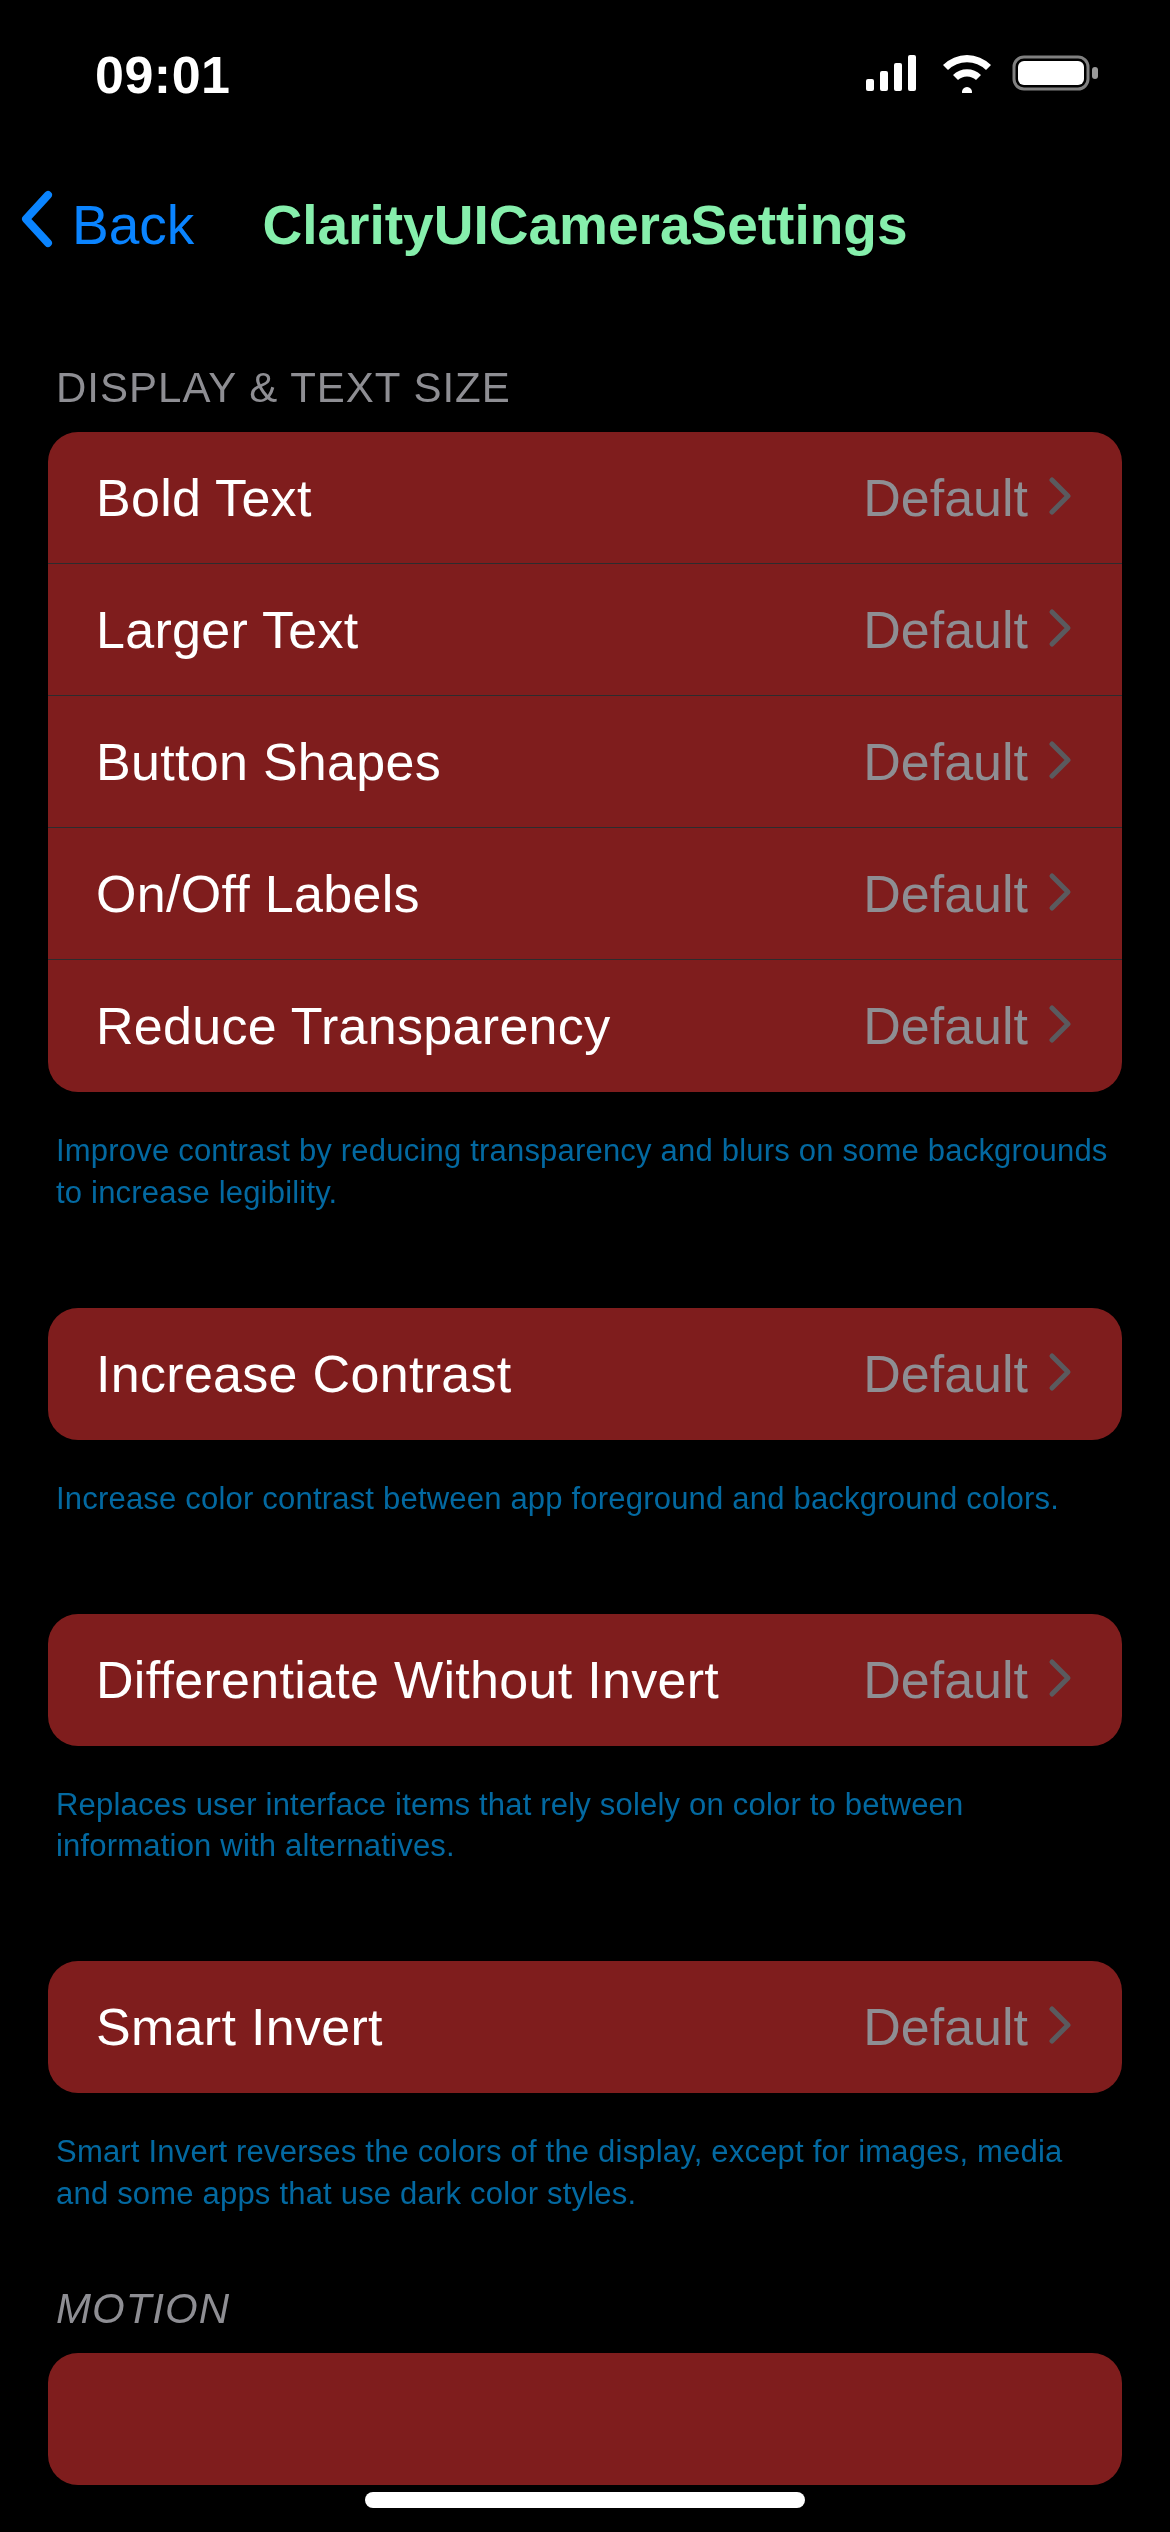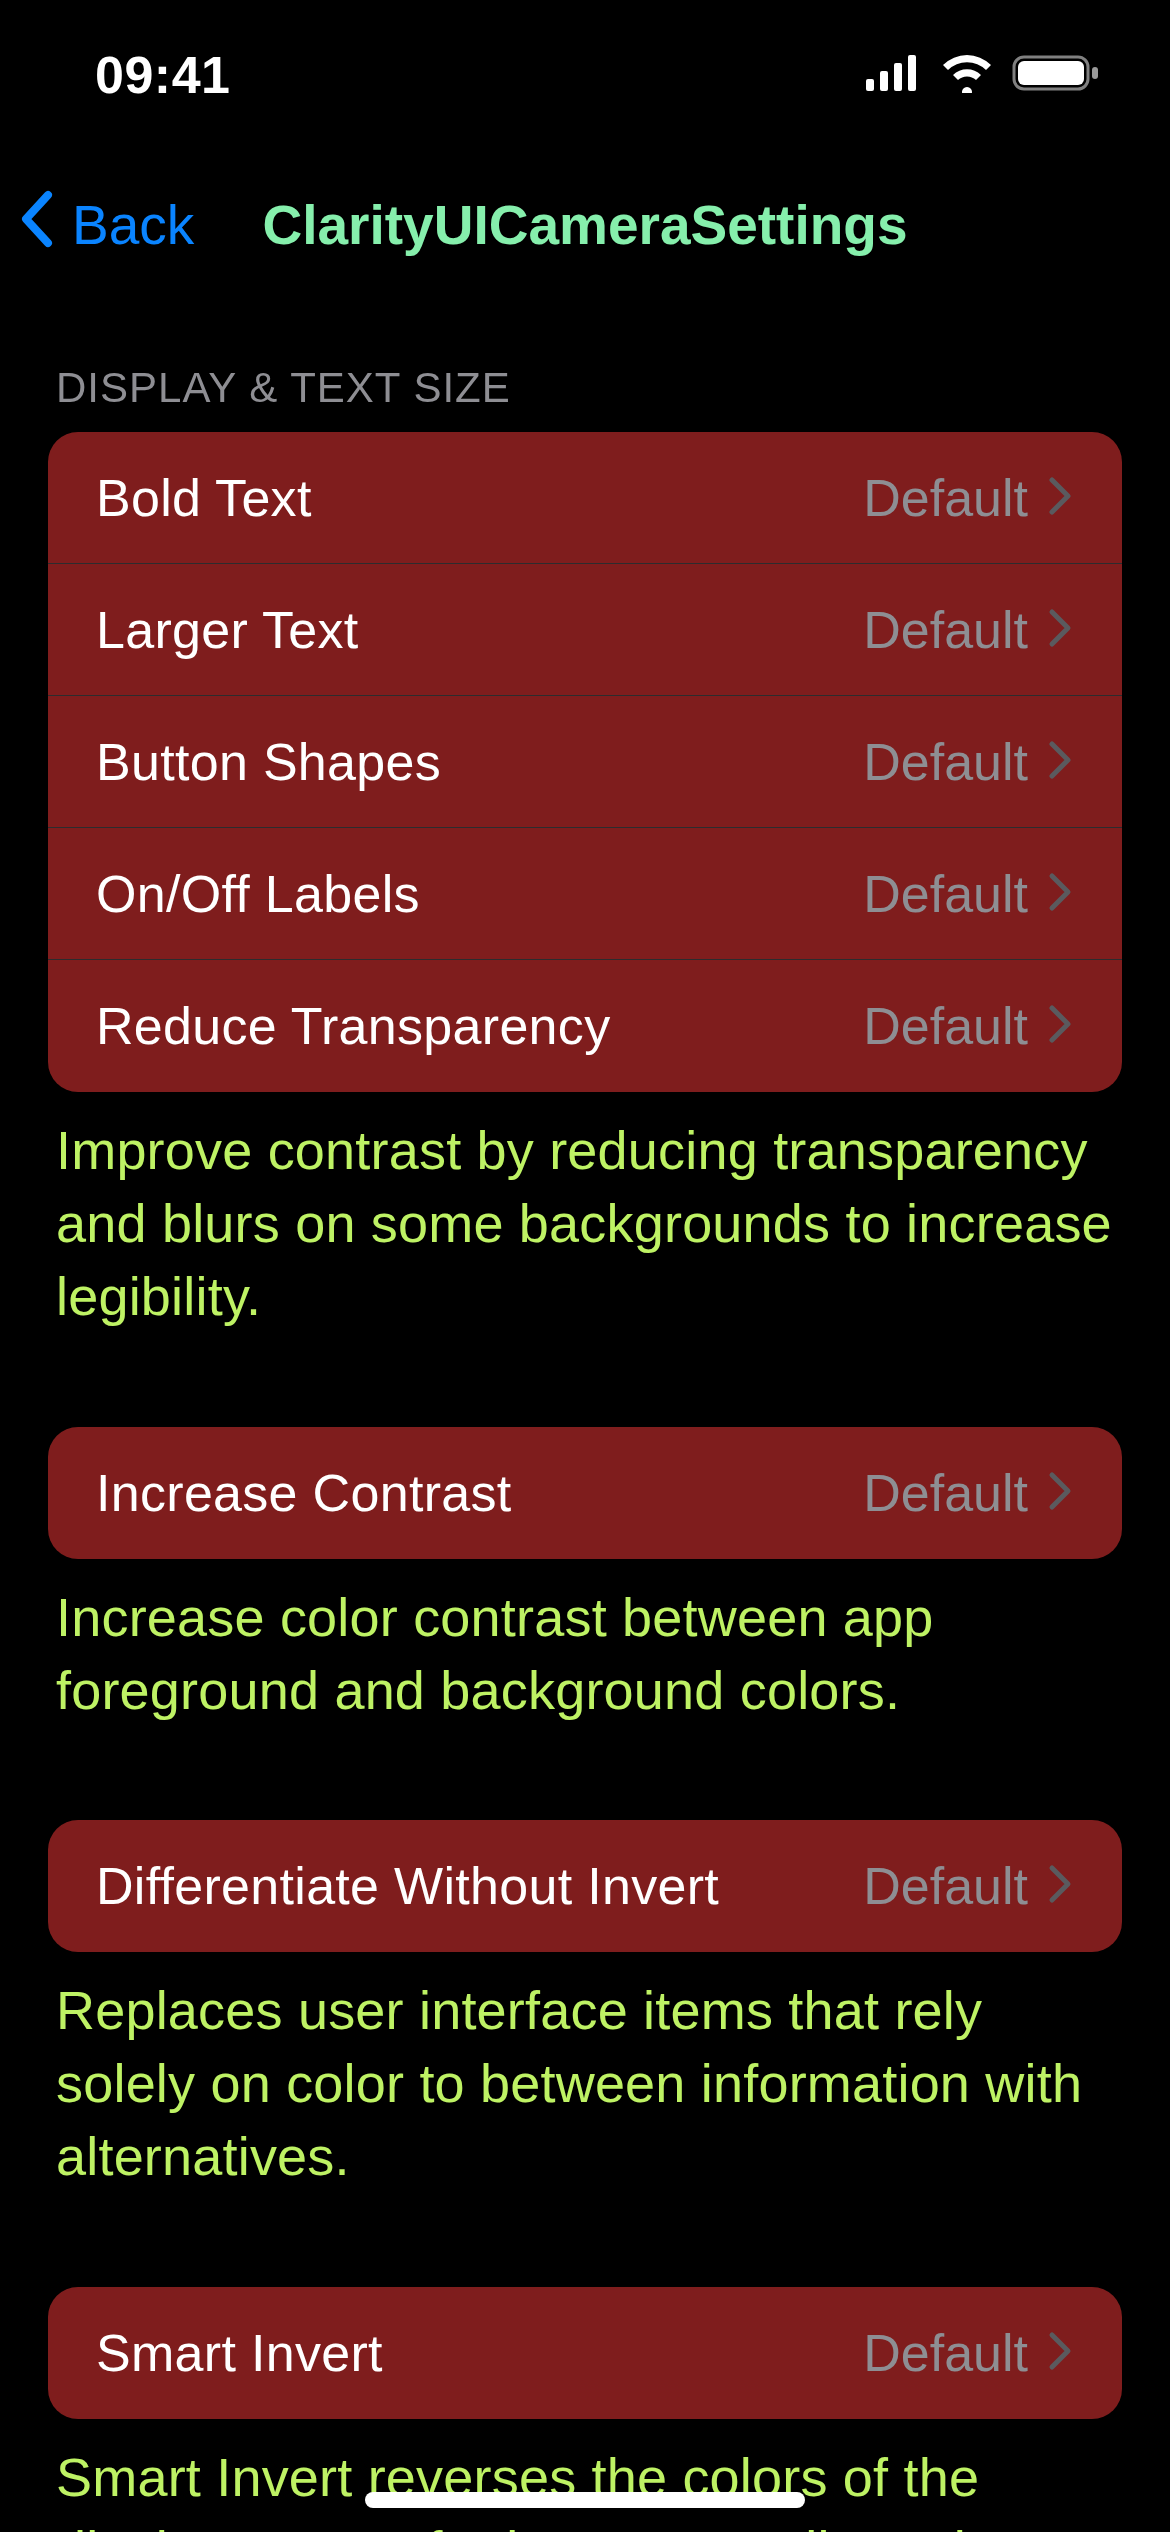--- a/index.html
+++ b/index.html
@@ -23,34 +23,34 @@
   .section-header.tight { padding-top: 70px; font-style: italic; }
 
   .group { background: #7f1d1d; border-radius: 30px; margin: 0 48px; overflow: hidden; }
   .row { display: flex; align-items: center; justify-content: space-between; padding: 0 50px 0 48px; height: 132px; border-bottom: 1px solid #2c2c2e; }
   .row:last-child { border-bottom: none; }
   .row-label { font-size: 52px; font-weight: 400; color: #fff; letter-spacing: 0.3px; }
   .row-right { display: flex; align-items: center; gap: 20px; }
   .row-value { font-size: 52px; color: #8e8e93; }
   .chevron { color: #5a5a5e; }
 
-  .footer-text { font-size: 54px; color: #bef264; line-height: 1.35; padding: 22px 56px 0; letter-spacing: 0.2px; }
+  .footer-text { font-size: 31px; color: #0369a1; line-height: 1.35; padding: 38px 56px 0; letter-spacing: 0.2px; }
 
   .spacer { height: 94px; }
 
   
   .home-indicator { position: absolute; bottom: 24px; left: 50%; transform: translateX(-50%); width: 440px; height: 16px; background: #fff; border-radius: 10px; }
 </style>
 </head>
 <body>
 
 <div class="screen">
 
   <div class="status-bar">
-    <div class="status-time">09:41</div>
+    <div class="status-time">09:01</div>
     <div class="status-right">
       <span>
         <svg width="56" height="36" viewBox="0 0 56 36">
             <g fill="#fff">
               <rect x="0" y="24" width="8" height="12" rx="2"></rect>
               <rect x="14" y="16" width="8" height="20" rx="2"></rect>
               <rect x="28" y="8" width="8" height="28" rx="2"></rect>
               <rect x="42" y="0" width="8" height="36" rx="2"></rect>
             </g>
           </svg>

